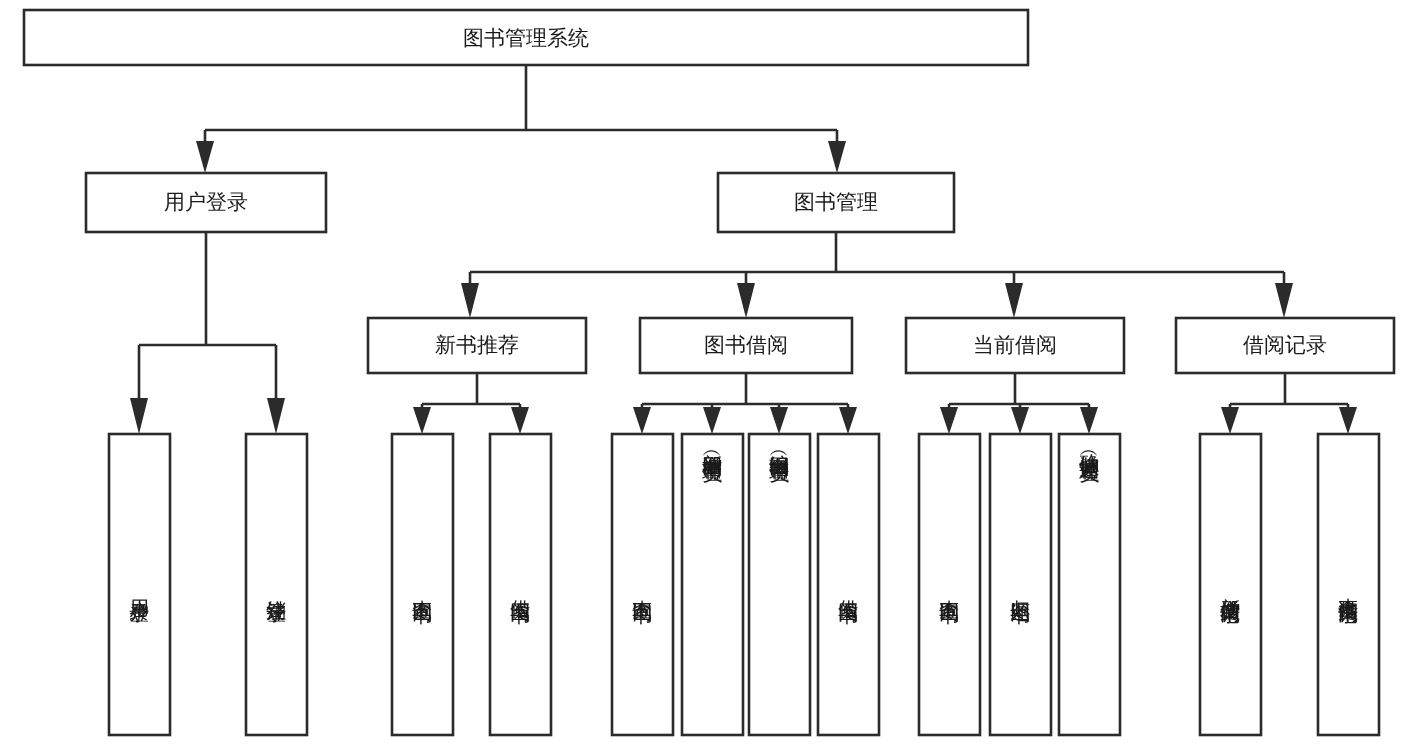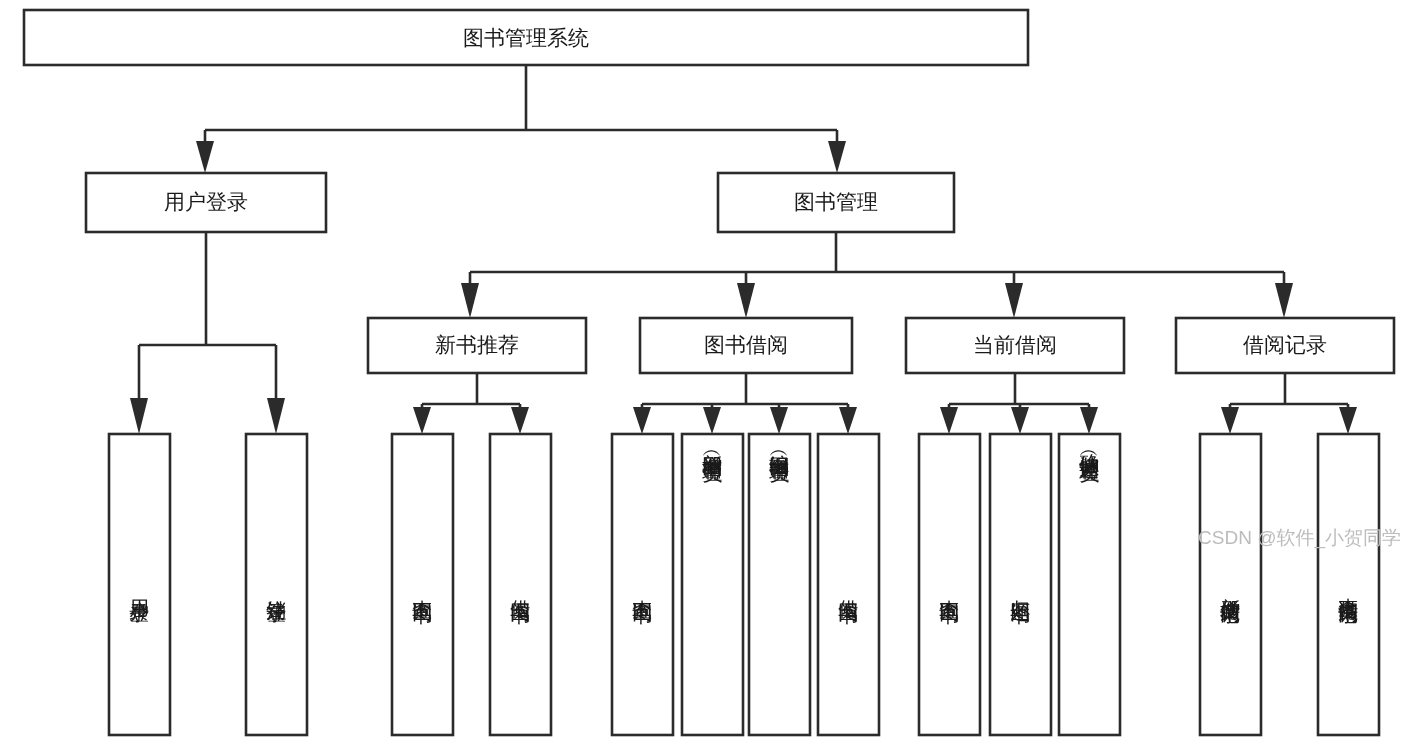--- a/index.html
+++ b/index.html
@@ -242,15 +242,14 @@
   </div>
 
   <div class="vnode center-text" style="left:1194px; top:434px; width:61px; height:301px;">
     <span class="vnode-label">新增借阅记录</span>
   </div>
 
   <div class="vnode center-text" style="left:1312px; top:434px; width:61px; height:301px;">
     <span class="vnode-label">查询借阅记录</span>
   </div>
 
-  <div class="watermark">CSDN @软件_小贺同学</div>
 
 </div>
 
 </body></html>

